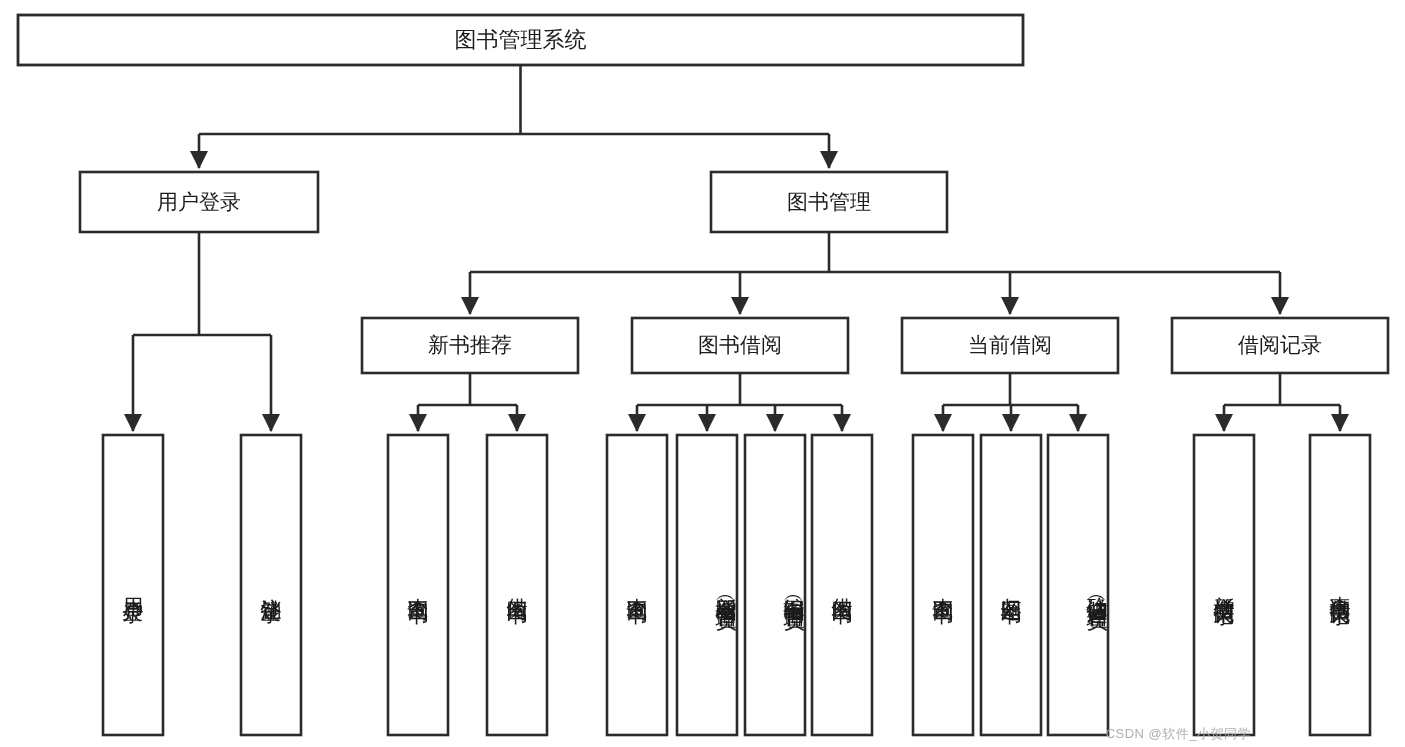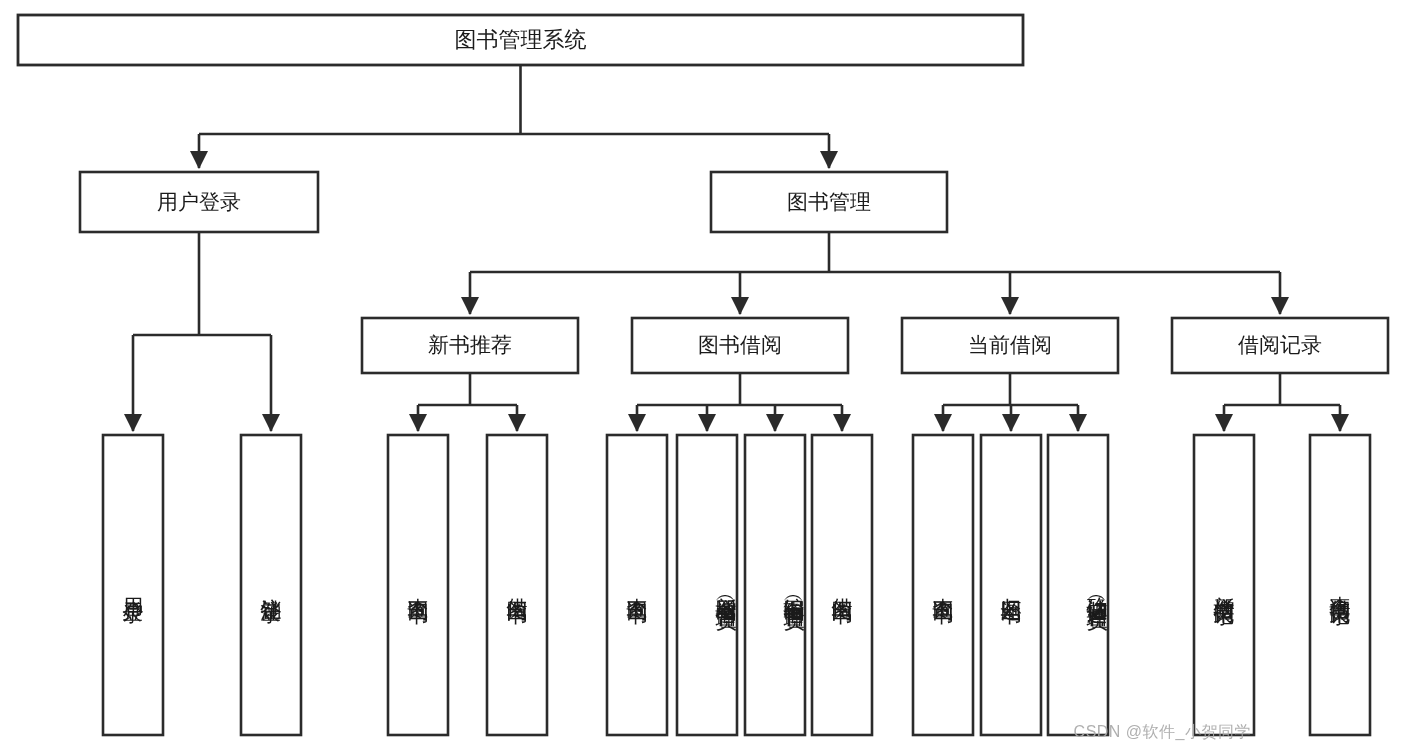--- a/index.html
+++ b/index.html
@@ -68,21 +68,21 @@
     justify-content: center;
     text-align: center;
     white-space: nowrap;
     pointer-events: none;
   }
   #watermark {
     position: absolute;
     right: 8px;
     bottom: 4px;
     font-family: "Liberation Sans", "DejaVu Sans", sans-serif;
-    font-size: 16px;
+    font-size: 13px;
     color: #a9a9a9;
     opacity: 0.92;
     white-space: nowrap;
     letter-spacing: 0.5px;
   }
 </style>
 </head>
 <body>
 
 <div id="diagram-root">

